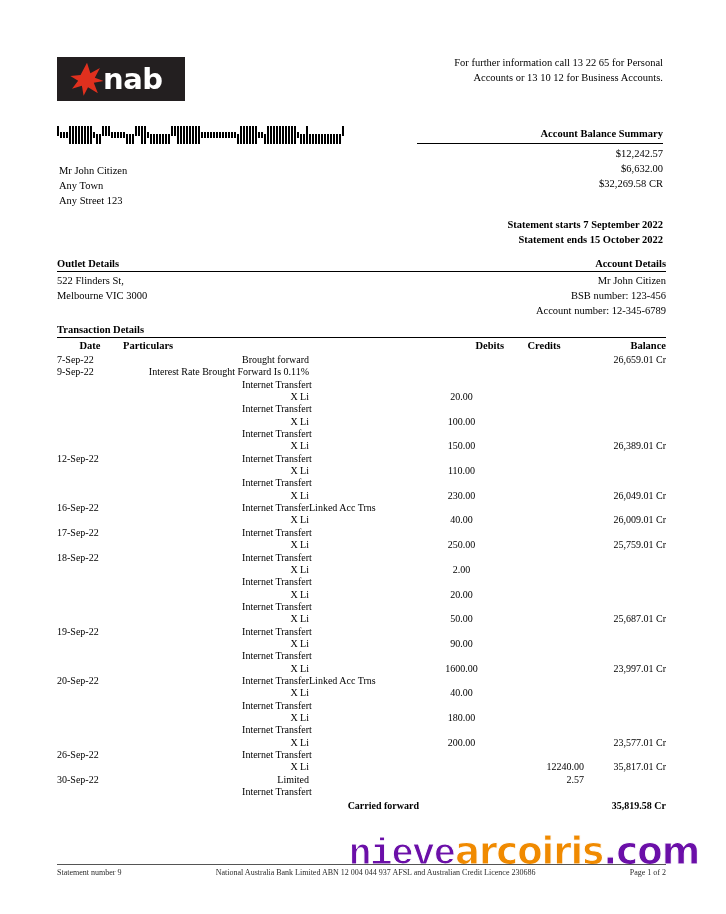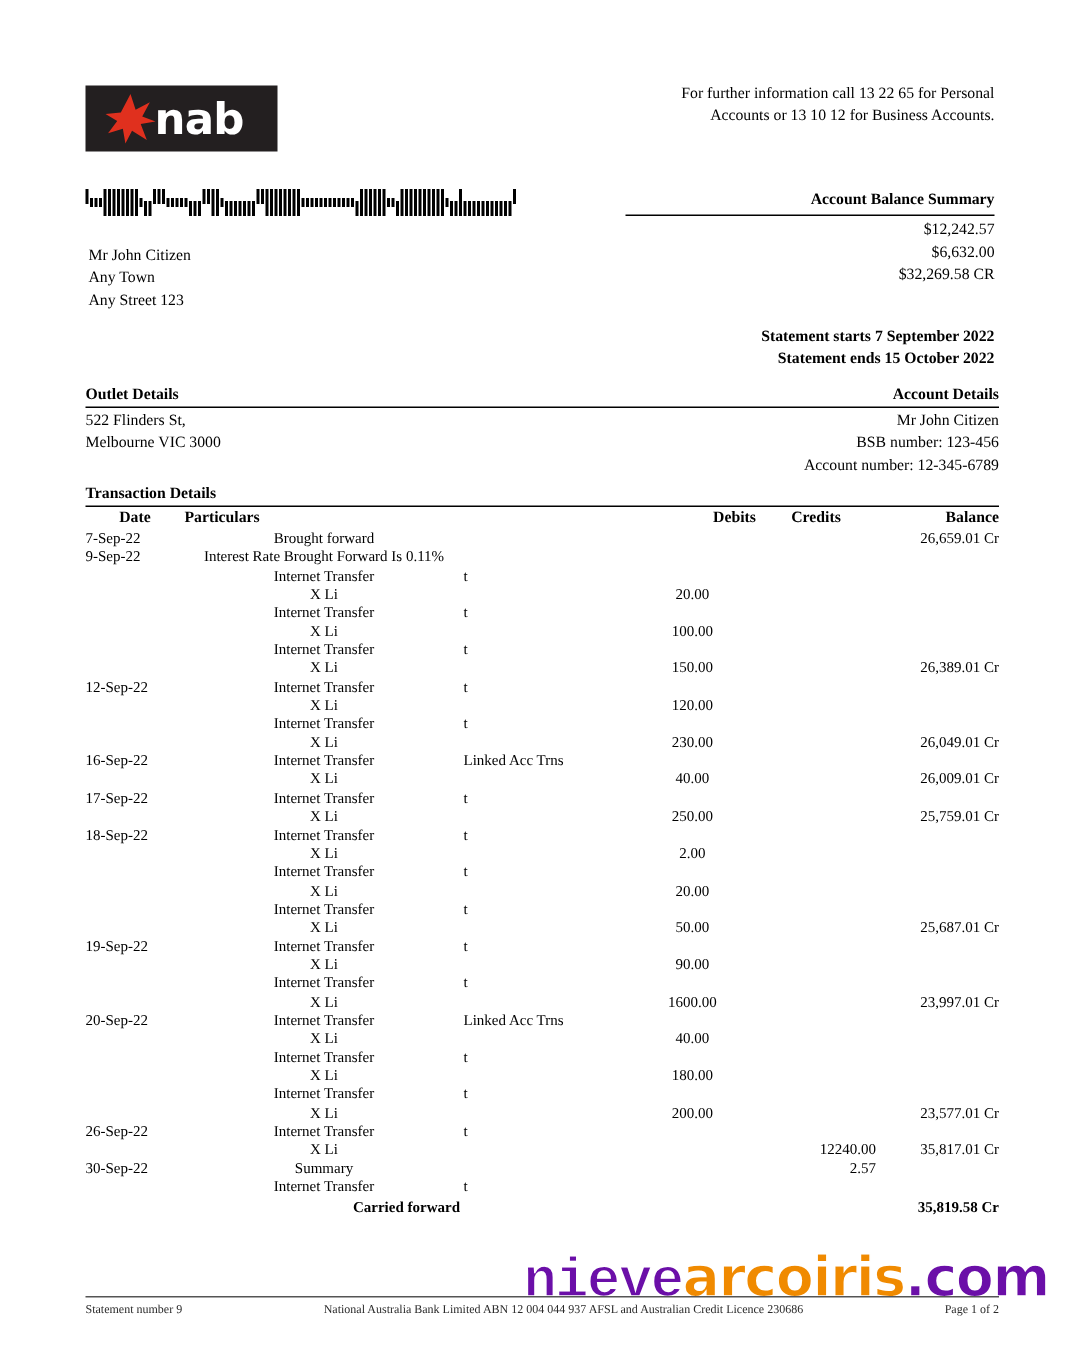--- a/index.html
+++ b/index.html
@@ -194,21 +194,21 @@
   col.c-cre  { width: 80px; }
   col.c-bal  { width: 82px; }
 
   th.h-date { text-align: center; }
   th.h-part { text-align: left; }
   th.h-deb  { text-align: right; }
   th.h-cre  { text-align: center; }
   th.h-bal  { text-align: right; }
 
   td.date  { text-align: left; }
-  td.part  { text-align: center; }
+  td.part  { text-align: right; }
   td.extra { text-align: left; }
   td.deb   { text-align: center; padding-right: 36px; }
   td.cre   { text-align: right; padding-right: 12px; }
   td.bal   { text-align: right; }
   tr.total td { font-weight: bold; padding-top: 2px; }
 
   
   .watermark {
     position: absolute;
     left: 349px;
@@ -494,21 +494,21 @@
             <td class="part">Internet Transfer</td>
             <td class="extra">t</td>
             <td class="deb">&nbsp;</td>
             <td class="cre">&nbsp;</td>
             <td class="bal">&nbsp;</td>
           </tr>
           <tr>
             <td class="date">&nbsp;</td>
             <td class="part">X Li</td>
             <td class="extra">&nbsp;</td>
-            <td class="deb">120.00</td>
+            <td class="deb">110.00</td>
             <td class="cre">&nbsp;</td>
             <td class="bal">&nbsp;</td>
           </tr>
           <tr>
             <td class="date">&nbsp;</td>
             <td class="part">Internet Transfer</td>
             <td class="extra">t</td>
             <td class="deb">&nbsp;</td>
             <td class="cre">&nbsp;</td>
             <td class="bal">&nbsp;</td>
@@ -692,21 +692,21 @@
           <tr>
             <td class="date">&nbsp;</td>
             <td class="part">X Li</td>
             <td class="extra">&nbsp;</td>
             <td class="deb">&nbsp;</td>
             <td class="cre">12240.00</td>
             <td class="bal">35,817.01 Cr</td>
           </tr>
           <tr>
             <td class="date">30-Sep-22</td>
-            <td class="part">Summary</td>
+            <td class="part">Limited</td>
             <td class="extra">&nbsp;</td>
             <td class="deb">&nbsp;</td>
             <td class="cre">2.57</td>
             <td class="bal">&nbsp;</td>
           </tr>
           <tr>
             <td class="date">&nbsp;</td>
             <td class="part">Internet Transfer</td>
             <td class="extra">t</td>
             <td class="deb">&nbsp;</td>

